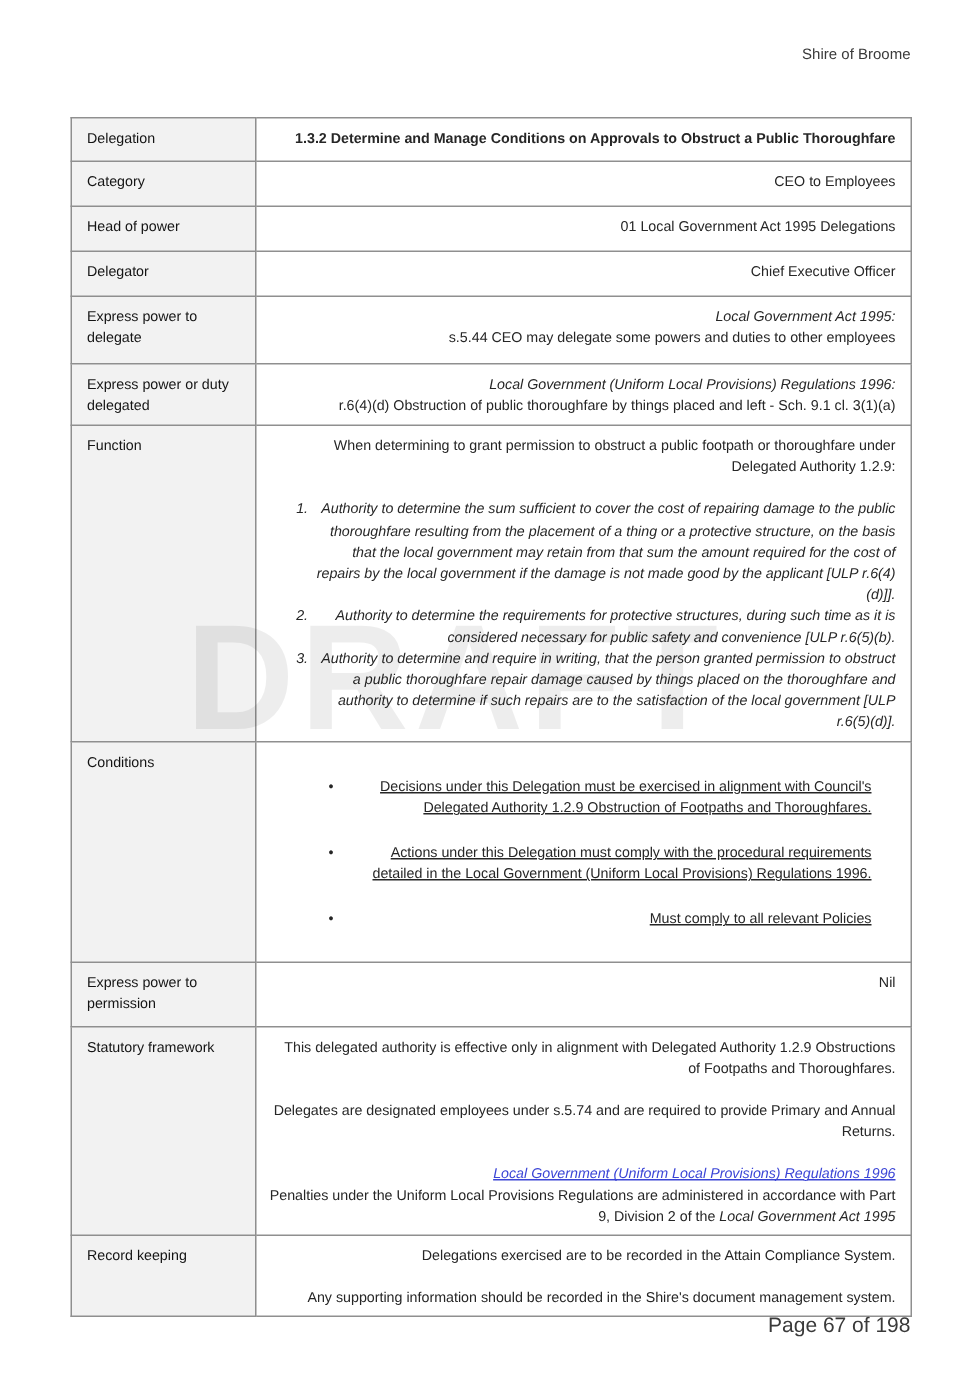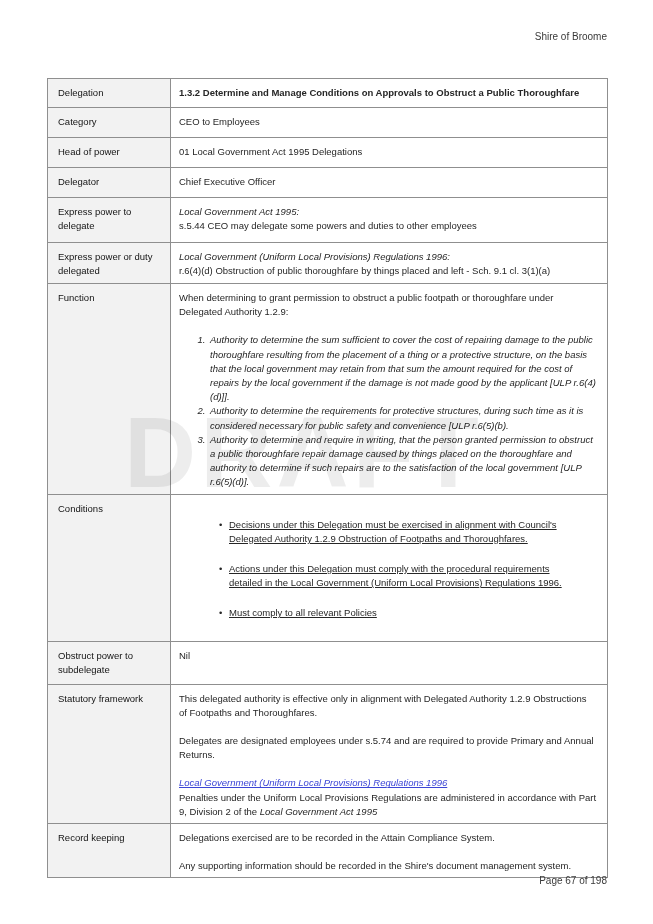--- a/index.html
+++ b/index.html
@@ -10,21 +10,21 @@
     font-family:"Liberation Sans",sans-serif;
     color:#262626;
     overflow:hidden;
   }
   .page-header{
     position:absolute;top:31px;right:46px;
     font-size:10px;color:#3a3a3a;
   }
   .page-footer{
     position:absolute;top:875px;right:46px;
-    font-size:10px;color:#3a3a3a;
+    font-size:14px;color:#3a3a3a;
   }
   .watermark{
     position:absolute;left:124px;top:402px;
     font-size:100px;font-weight:bold;letter-spacing:4px;line-height:1;
     color:var(--watermark-color, rgba(0,0,0,0.07));
     z-index:9;pointer-events:none;user-select:none;
   }
   table.doc-table{
     position:absolute;left:47px;top:78px;width:560px;
     border-collapse:collapse;table-layout:fixed;
@@ -35,21 +35,21 @@
   td{
     border:1px solid var(--border-color,#8f8f8f);
     vertical-align:top;
     font-size:9.5px;line-height:14.2px;
   }
   td.label-cell{
     background:var(--label-bg,#f2f2f2);
     font-weight:normal;color:#141414;
     padding:7px 6px 4px 10px;
   }
-  td.value-cell{padding:7px 10px 4px 8px;}
+  td.value-cell{padding:7px 10px 4px 8px;text-align:right;}
   .bold{font-weight:bold;}
   .italic{font-style:italic;}
   .gap{margin-bottom:14px;}
   ol.fn-list{margin:14px 0 0 0;padding-left:29px;font-style:italic;}
   ol.fn-list li{padding-left:2px;margin:0;}
   ul.cond-list{margin:0;padding-left:24px;list-style:none;}
   ul.cond-list li{position:relative;padding-left:10px;margin:16px;text-decoration:underline;}
   ul.cond-list li::before{content:"\2022";position:absolute;left:0;top:0;}
   a.doc-link{
     color:var(--link-color,#3b45d6);
@@ -126,21 +126,21 @@
         <td class="value-cell">
           <ul class="cond-list">
             <li>Decisions under this Delegation must be exercised in alignment with Council's Delegated Authority 1.2.9 Obstruction of Footpaths and Thoroughfares.</li>
             <li>Actions under this Delegation must comply with the procedural requirements detailed in the Local Government (Uniform Local Provisions) Regulations 1996.</li>
             <li>Must comply to all relevant Policies</li>
           </ul>
         </td>
       </tr>
 
       <tr style="height:43px;">
-        <td class="label-cell">Obstruct power to subdelegate</td>
+        <td class="label-cell">Express power to permission</td>
         <td class="value-cell">Nil</td>
       </tr>
 
       <tr style="height:134px;">
         <td class="label-cell">Statutory framework</td>
         <td class="value-cell">
           <div class="gap">This delegated authority is effective only in alignment with Delegated Authority 1.2.9 Obstructions of Footpaths and Thoroughfares.</div>
           <div class="gap">Delegates are designated employees under s.5.74 and are required to provide Primary and Annual Returns.</div>
           <div>
             <a class="doc-link">Local Government (Uniform Local Provisions) Regulations 1996</a>

